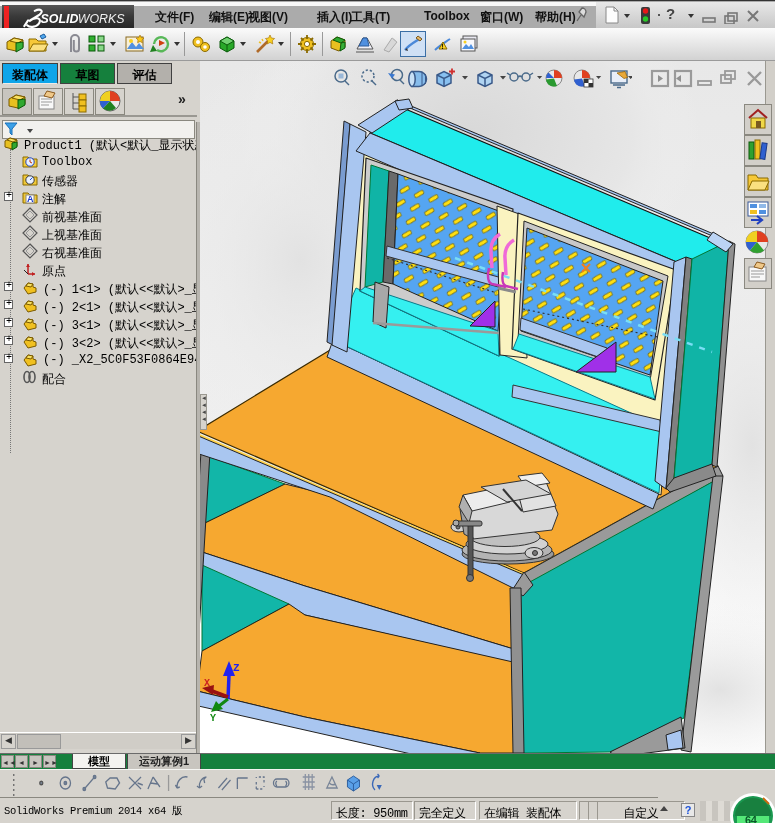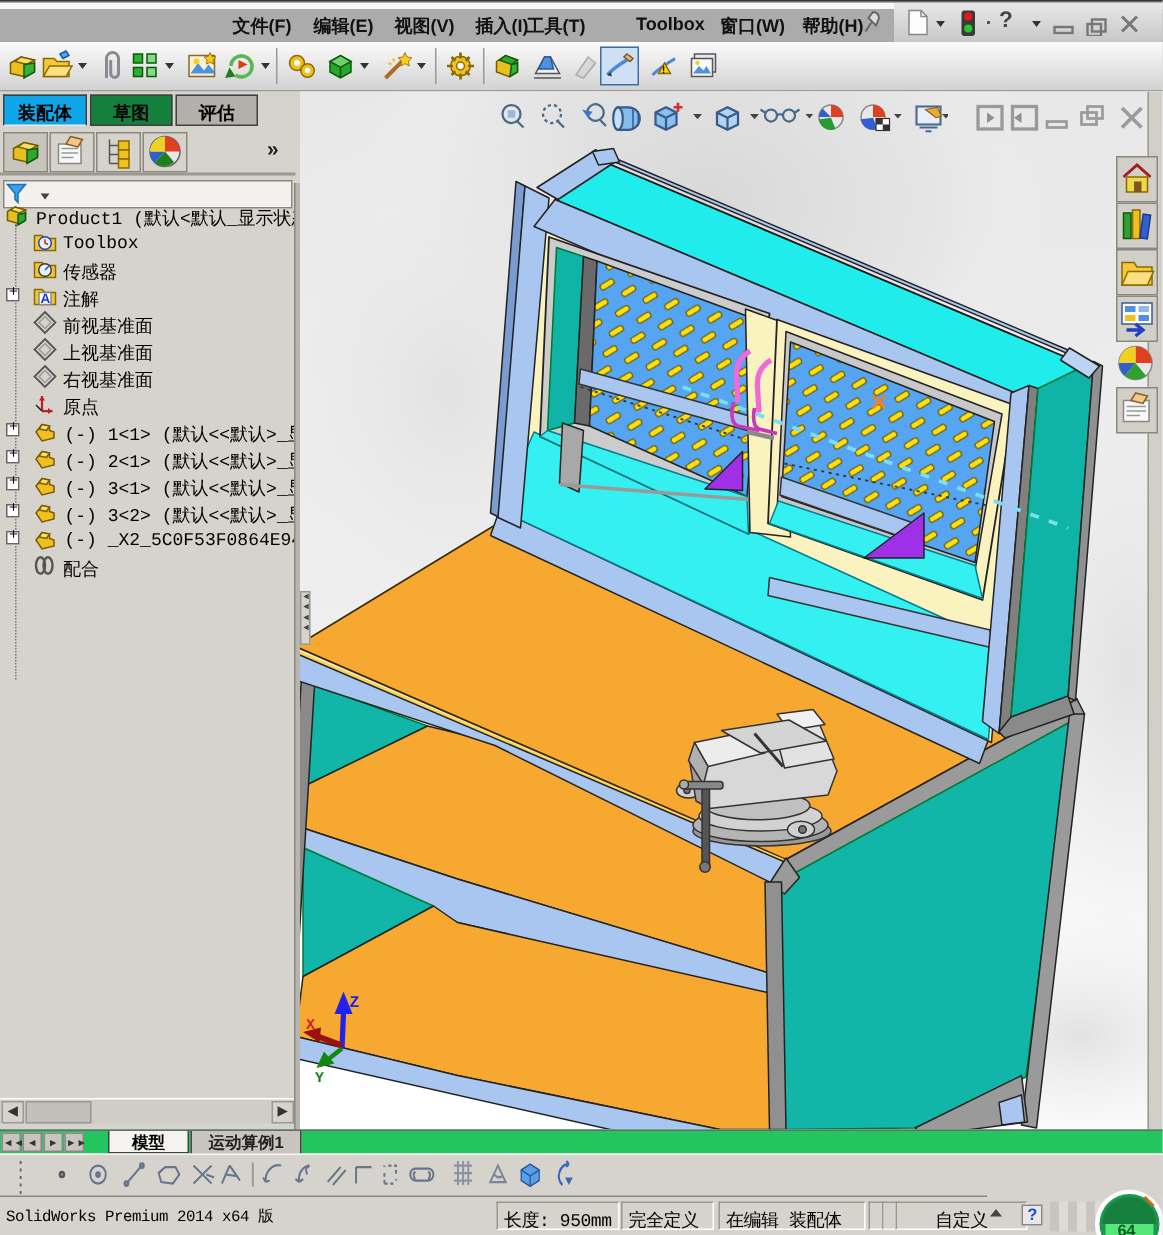--- a/index.html
+++ b/index.html
@@ -26,32 +26,41 @@
 #filter{position:absolute;left:2px;top:59px;width:193px;height:19px;background:#f2f1ee;border:1px solid #8a887f}
 #tree{position:absolute;left:0;top:78px;width:196px;height:570px;font-family:"Liberation Mono",monospace;font-size:12px;color:#000}
 .trow{position:absolute;height:18px;white-space:nowrap}
 .pbox{position:absolute;left:4px;width:9px;height:9px;background:#fff;border:1px solid #666}
 .pbox:before{content:"+";position:absolute;left:1px;top:-3px;font-size:10px;font-family:"Liberation Mono";color:#000}
 #lscroll{position:absolute;left:0px;top:671px;width:197px;height:17px;background:#d0cdc7;border-top:1px solid #fff}
 #lsplit{position:absolute;left:196px;top:61px;width:4px;height:692px;background:#b8b5af;border-left:1px solid #8a8880}
 
 #vp{position:absolute;left:200px;top:61px;width:575px;height:692px;overflow:hidden;background:#fff}
 
-#tabstrip{position:absolute;left:0;top:753px;width:775px;height:16px;background:#22c55e;border-top:1px solid #6a6a6a}
+#tabstrip{position:absolute;left:0;top:753px;width:775px;height:16px;background:#15803d;border-top:1px solid #6a6a6a}
 #sketchbar{position:absolute;left:0;top:769px;width:775px;height:28px;background:#d6d3cd;border-top:1px solid #f5f5f2}
 #status{position:absolute;left:0;top:797px;width:658px;height:26px;background:#d6d3cd;border-top:1px solid #8a8880;font-family:"Liberation Mono",monospace;font-size:10.5px;letter-spacing:-0.3px}
 .sfield{position:absolute;top:3px;height:19px;border:1px solid #9a978f;border-right-color:#fff;border-bottom-color:#fff;font-size:12px;padding:3px 4px 0 4px}
 </style></head><body>
 <div id="win">
 
 <div id="title">
  <div class="wtop"></div>
+ <div id="logo">
+        <div class="red"></div>
+  <svg width="120" height="21" viewBox="0 0 120 22">
+   <path d="M21,3 c6,-3 10,0 5,4 c-4,3 -8,4 -11,7 c6,-5 13,-4 11,1 c-2,5 -10,6 -13,3" fill="none" stroke="#fff" stroke-width="2.2" stroke-linecap="round"></path>
+   <path d="M14,13 l-4,6" fill="none" stroke="#fff" stroke-width="2.2" stroke-linecap="round"></path>
+   <text x="27" y="16" fill="#fff" font-size="13" font-weight="bold" font-style="italic" font-family="Liberation Sans">SOLID</text>
+   <text x="66" y="16" fill="#eee" font-size="13" font-style="italic" font-family="Liberation Sans">WORKS</text>
+  </svg>
+ </div>
  <div class="menu" style="left:155px">文件(F)</div>
  <div class="menu" style="left:209px">编辑(E)</div>
- <div class="menu" style="left:263px">视图(V)</div>
+ <div class="menu" style="left:248px">视图(V)</div>
  <div class="menu" style="left:317px">插入(I)</div>
  <div class="menu" style="left:351px">工具(T)</div>
  <div class="menu" style="left:424px">Toolbox</div>
  <div class="menu" style="left:480px">窗口(W)</div>
  <div class="menu" style="left:535px">帮助(H)</div>
  <svg class="abs" style="left:574px;top:5px" width="16" height="18">
         <path d="M8 2 a4 4 0 0 1 4 4 l-2 5 l-5 -5 z M7 9 L3 15" stroke="#666" fill="#ddd" stroke-width="1.3"></path>
       </svg>
  <div id="quick">
   <svg class="abs" style="left:8px;top:4px" width="16" height="18">

